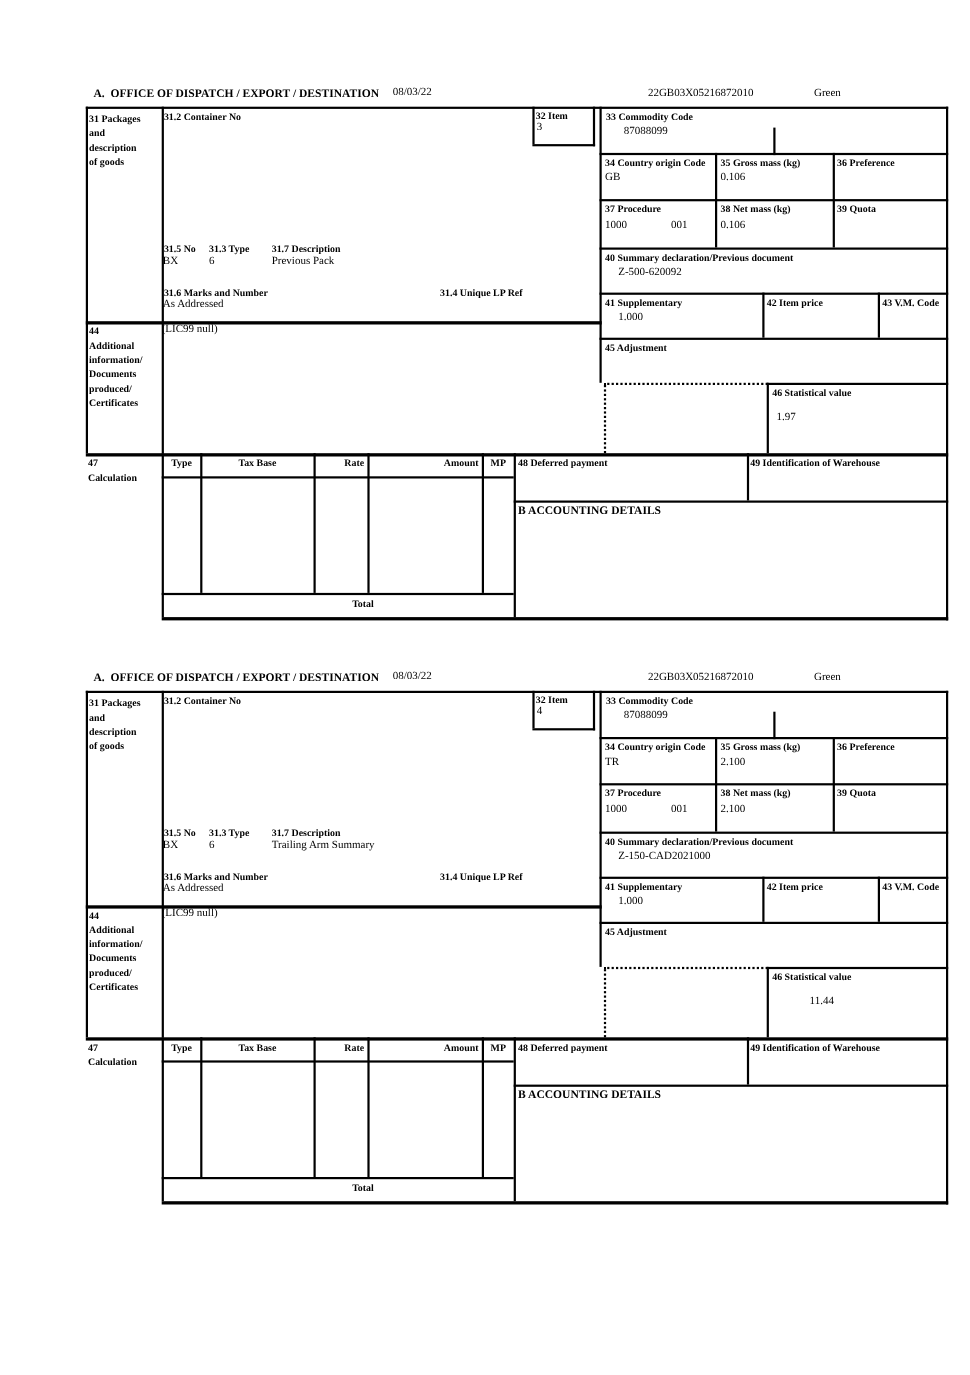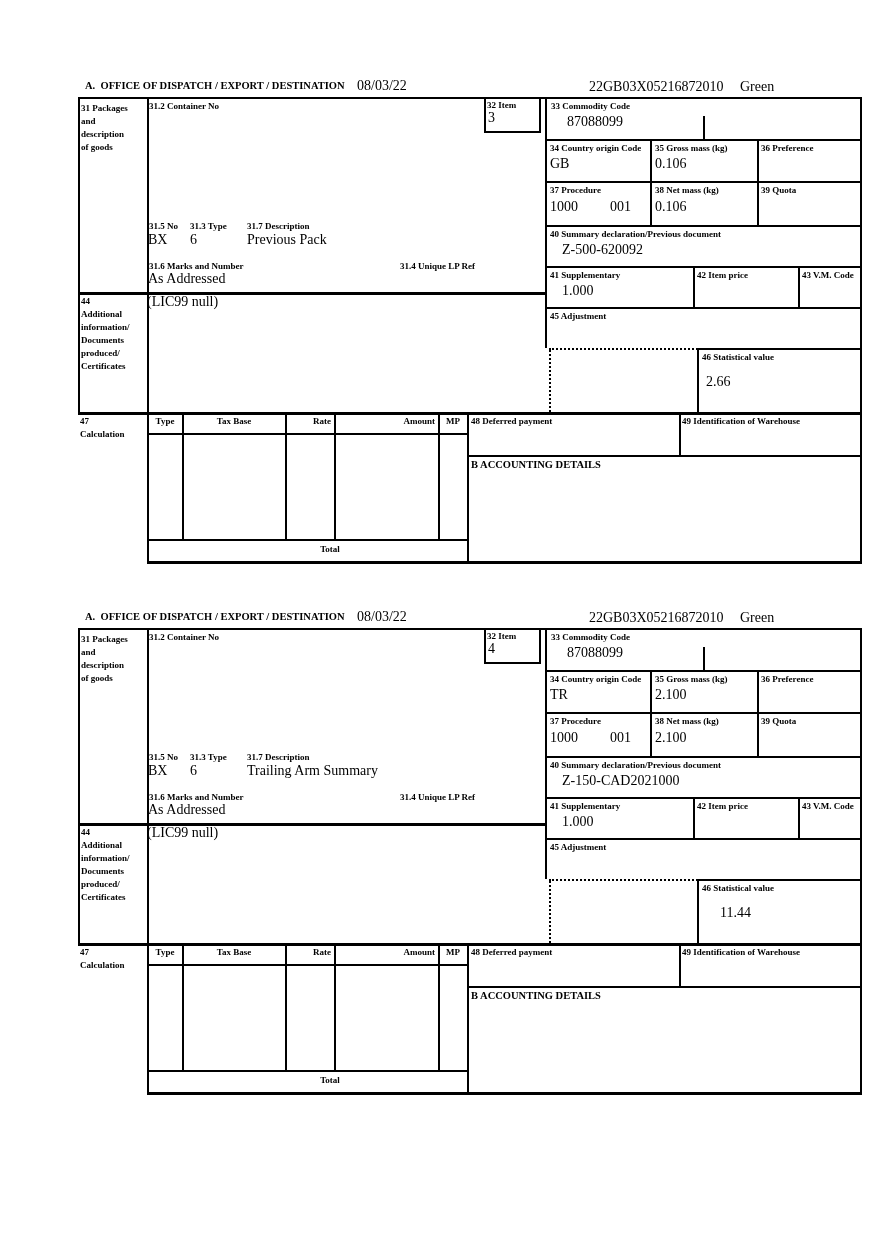--- a/index.html
+++ b/index.html
@@ -8,21 +8,21 @@
   .block{position:absolute;left:0;width:882px;height:533px}
   .h,.v{position:absolute;background:#000}
   .h{height:2px}
   .v{width:2px}
   .h.thick{height:3px}
   .dh{position:absolute;height:0;border-top:2px dotted #000}
   .dv{position:absolute;width:0;border-left:2px dotted #000}
   .t{position:absolute;white-space:pre;line-height:1.12}
   .lbl{font-size:9px;font-weight:bold}
   .ml{white-space:pre-line;line-height:13px}
-  .val{font-size:14px}
+  .val{font-size:10px}
   .hdr{font-size:10.5px;font-weight:bold}
   .c{text-align:center}
   .r{text-align:right}
 </style>
 </head>
 <body>
 
 <div class="page">
 
   <section class="block" style="top:70px">
@@ -107,21 +107,21 @@
     <span class="t val" style="left:610px;top:129px">001</span>
     <span class="t val" style="left:655px;top:129px">0.106</span>
     <span class="t lbl" style="left:550px;top:159px">40 Summary declaration/Previous document</span>
     <span class="t val" style="left:562px;top:172px">Z-500-620092</span>
     <span class="t lbl" style="left:550px;top:200px">41 Supplementary</span>
     <span class="t lbl" style="left:697px;top:200px">42 Item price</span>
     <span class="t lbl" style="left:802px;top:200px">43 V.M. Code</span>
     <span class="t val" style="left:562px;top:213px">1.000</span>
     <span class="t lbl" style="left:550px;top:241px">45 Adjustment</span>
     <span class="t lbl" style="left:702px;top:282px">46 Statistical value</span>
-    <span class="t val" style="left:706px;top:304px">2.66</span>
+    <span class="t val" style="left:706px;top:304px">1.97</span>
 
     <span class="t lbl ml" style="left:80px;top:345px">47
 Calculation</span>
     <span class="t lbl c" style="left:149px;top:346px;width:32px">Type</span>
     <span class="t lbl c" style="left:184px;top:346px;width:100px">Tax Base</span>
     <span class="t lbl r" style="left:287px;top:346px;width:44px">Rate</span>
     <span class="t lbl r" style="left:336px;top:346px;width:99px">Amount</span>
     <span class="t lbl c" style="left:440px;top:346px;width:26px">MP</span>
     <span class="t lbl" style="left:471px;top:346px">48 Deferred payment</span>
     <span class="t lbl" style="left:682px;top:346px">49 Identification of Warehouse</span>
@@ -211,21 +211,21 @@
     <span class="t val" style="left:610px;top:129px">001</span>
     <span class="t val" style="left:655px;top:129px">2.100</span>
     <span class="t lbl" style="left:550px;top:159px">40 Summary declaration/Previous document</span>
     <span class="t val" style="left:562px;top:172px">Z-150-CAD2021000</span>
     <span class="t lbl" style="left:550px;top:200px">41 Supplementary</span>
     <span class="t lbl" style="left:697px;top:200px">42 Item price</span>
     <span class="t lbl" style="left:802px;top:200px">43 V.M. Code</span>
     <span class="t val" style="left:562px;top:213px">1.000</span>
     <span class="t lbl" style="left:550px;top:241px">45 Adjustment</span>
     <span class="t lbl" style="left:702px;top:282px">46 Statistical value</span>
-    <span class="t val" style="left:720px;top:304px">11.44</span>
+    <span class="t val" style="left:736px;top:304px">11.44</span>
 
     <span class="t lbl ml" style="left:80px;top:345px">47
 Calculation</span>
     <span class="t lbl c" style="left:149px;top:346px;width:32px">Type</span>
     <span class="t lbl c" style="left:184px;top:346px;width:100px">Tax Base</span>
     <span class="t lbl r" style="left:287px;top:346px;width:44px">Rate</span>
     <span class="t lbl r" style="left:336px;top:346px;width:99px">Amount</span>
     <span class="t lbl c" style="left:440px;top:346px;width:26px">MP</span>
     <span class="t lbl" style="left:471px;top:346px">48 Deferred payment</span>
     <span class="t lbl" style="left:682px;top:346px">49 Identification of Warehouse</span>

